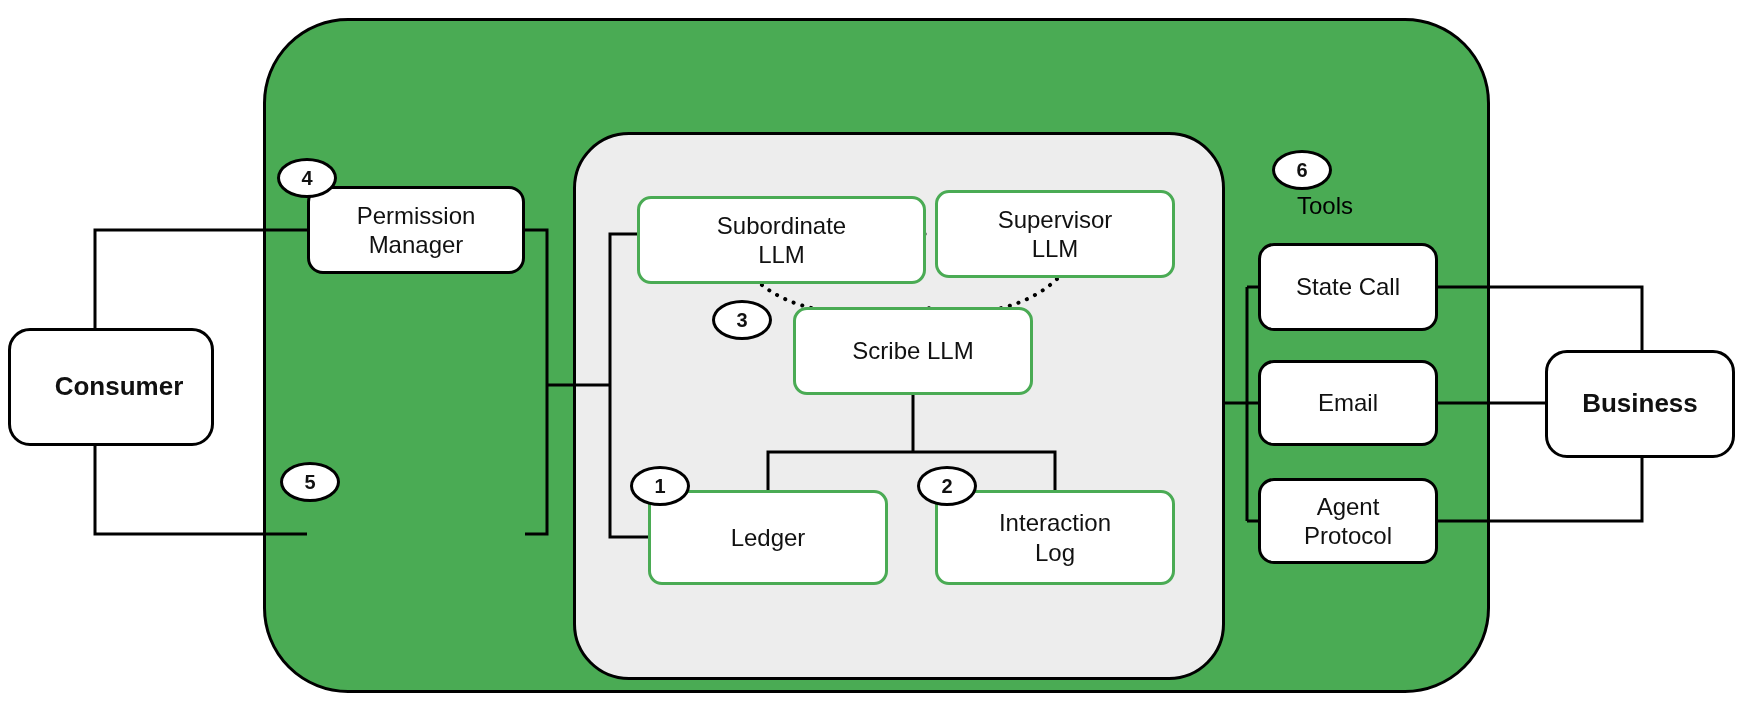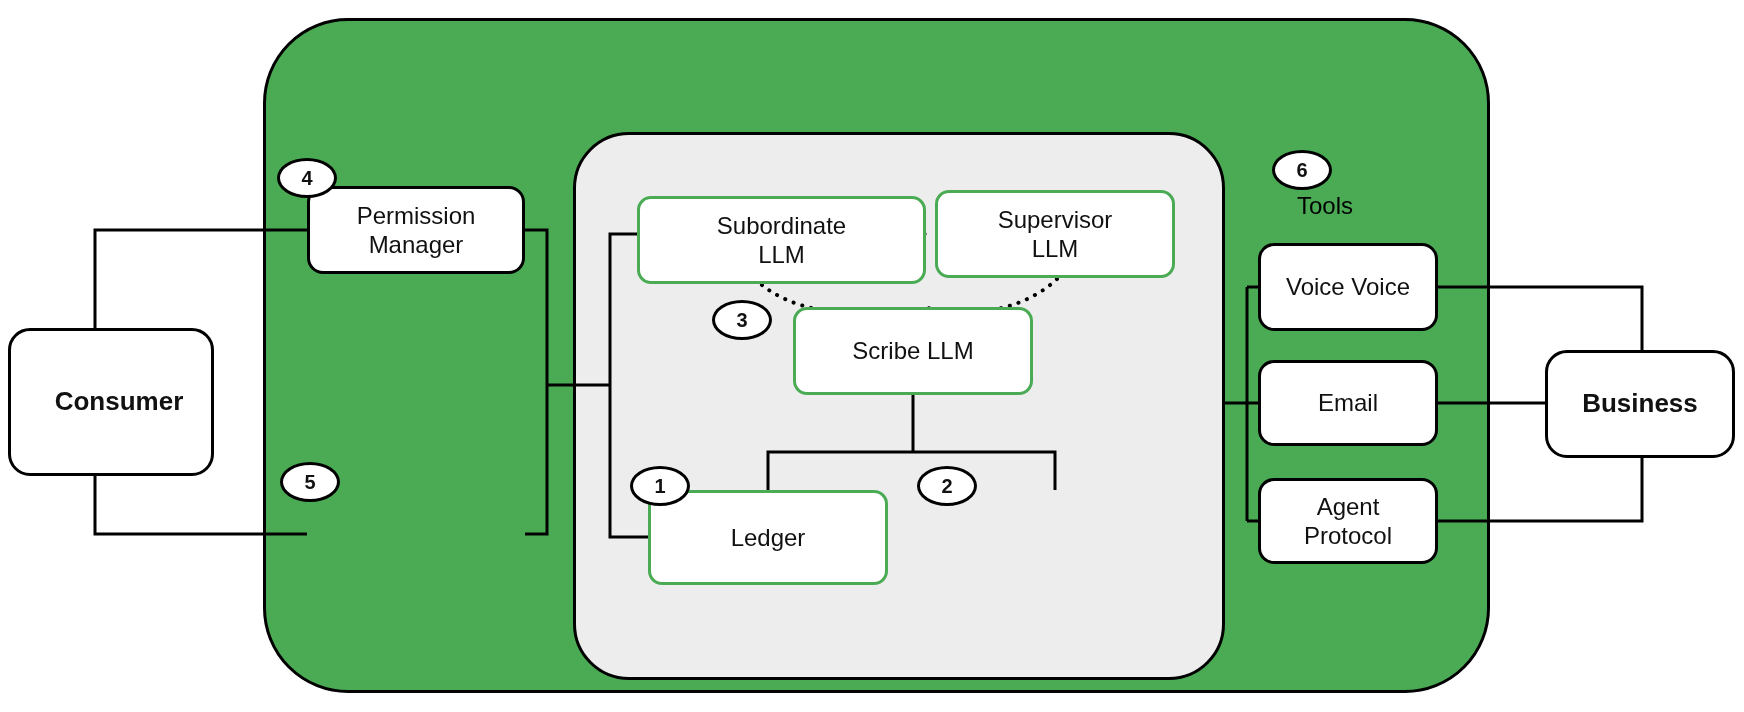--- a/index.html
+++ b/index.html
@@ -68,34 +68,36 @@
 
     <path d="M 1438 287 H 1642 V 521 H 1438" fill="none" stroke="#000" stroke-width="3"></path>
     <path d="M 1438 403 H 1545" fill="none" stroke="#000" stroke-width="3"></path>
 
     <path d="M 879 234 H 933" fill="none" stroke="#000" stroke-width="4" stroke-linecap="round" stroke-dasharray="0.1 9"></path>
     <path d="M 755 279 C 790 312 845 318 898 308" fill="none" stroke="#000" stroke-width="4" stroke-linecap="round" stroke-dasharray="0.1 9"></path>
     <path d="M 1057 279 C 1022 312 967 318 928 308" fill="none" stroke="#000" stroke-width="4" stroke-linecap="round" stroke-dasharray="0.1 9"></path>
   </svg>
 
 
-  <div class="node bold" style="left:8px;top:328px;width:206px;height:148px;padding-left:16px;">Consumer</div>
+  <div class="node bold" style="left:8px;top:328px;width:206px;height:118px;padding-left:16px;">Consumer</div>
   <div class="node bold" style="left:1545px;top:350px;width:190px;height:108px;">Business</div>
 
   <div class="node" style="left:307px;top:186px;width:218px;height:88px;">Permission
 Manager</div>
 
   <div class="node green" style="left:637px;top:176px;width:289px;height:88px;margin-top:20px;">Subordinate
 LLM</div>
   <div class="node green" style="left:935px;top:190px;width:240px;height:88px;">Supervisor
 LLM</div>
   <div class="node green" style="left:793px;top:307px;width:240px;height:88px;">Scribe LLM</div>
   <div class="node green" style="left:648px;top:490px;width:240px;height:95px;">Ledger</div>
+  <div class="node green" style="left:935px;top:490px;width:240px;height:95px;">Interaction
+Log</div>
 
-  <div class="node" style="left:1258px;top:243px;width:180px;height:88px;">Voice Voice</div>
+  <div class="node" style="left:1258px;top:243px;width:180px;height:88px;">State Call</div>
   <div class="node" style="left:1258px;top:360px;width:180px;height:86px;">Email</div>
   <div class="node" style="left:1258px;top:478px;width:180px;height:86px;">Agent
 Protocol</div>
 
   <div class="badge" style="left:630px;top:466px;">1</div>
   <div class="badge" style="left:917px;top:466px;">2</div>
   <div class="badge" style="left:712px;top:300px;">3</div>
   <div class="badge" style="left:277px;top:158px;">4</div>
   <div class="badge" style="left:280px;top:462px;">5</div>
   <div class="badge" style="left:1272px;top:150px;">6</div>

